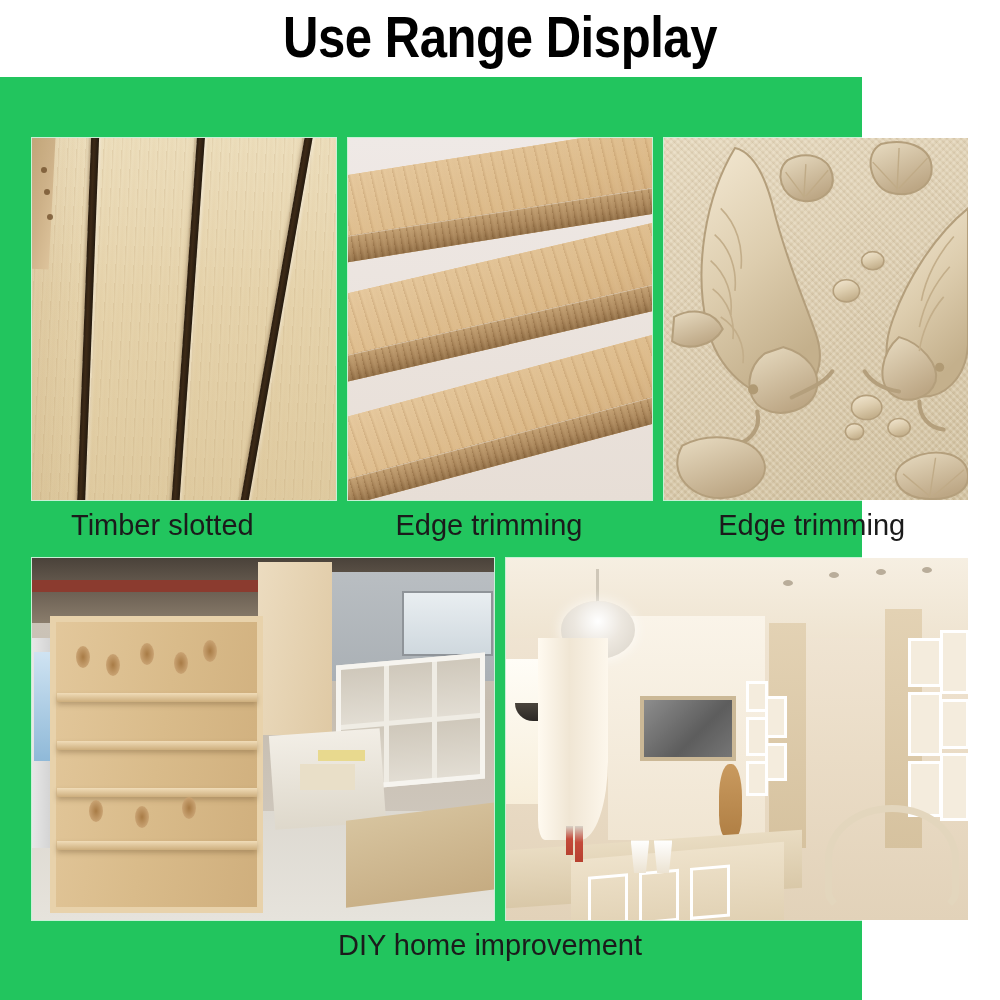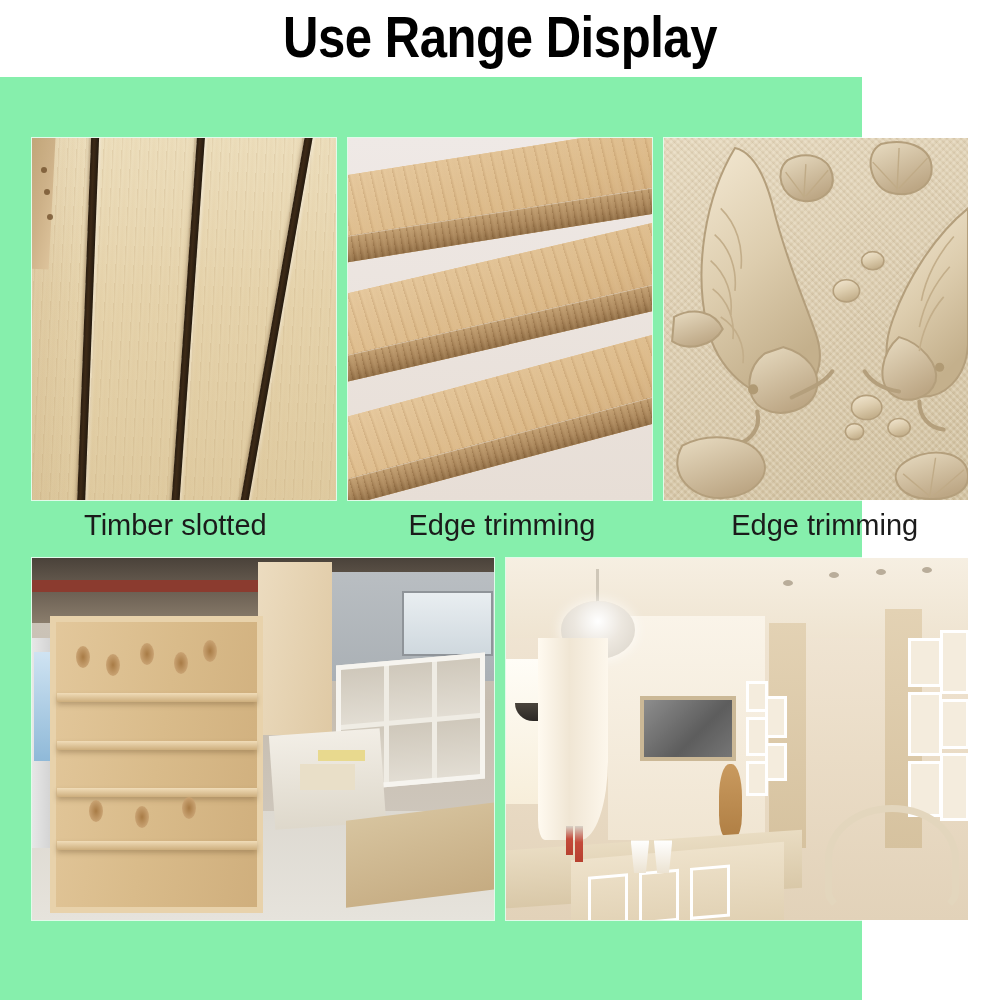--- a/index.html
+++ b/index.html
@@ -11,21 +11,21 @@
     width: 1000px;
     height: 1000px;
     background: #ffffff;
     font-family: "Liberation Sans", sans-serif;
     overflow: hidden;
   }
   .page {
     position: relative;
     width: 862px;
     height: 1000px;
-    background: #86efac;
+    background: #22c55e;
   }
   
   .header-band {
     position: absolute;
     left: 0; top: 0;
     width: 1000px;
     height: 77px;
     background: #ffffff;
   }
   .page-title {
@@ -70,21 +70,21 @@
   .photo {
     position: relative;
     width: 100%;
     height: 100%;
     overflow: hidden;
     background: #d8cbb0;
     box-shadow: 0 0 0 1px rgba(255,255,255,0.75);
   }
   .caption-row {
     position: absolute;
-    left: 32px;
+    left: 19px;
     width: 936px;
     display: flex;
     gap: 12px;
     align-items: flex-end;
   }
   .caption-row-top { top: 505px; }
   .caption-row-bottom { top: 925px; }
   .caption {
     flex: 1 1 0;
     text-align: center;
@@ -603,15 +603,16 @@
         <div class="p5-cup" style="left:32%;"></div>
         <div class="p5-bottle" style="left:15%;"></div>
         <div class="p5-bottle" style="left:13%; bottom:18%; height:8%;"></div>
 
         <div class="p5-chair"></div>
       </div>
     </div>
   </div>
 
   <div class="caption-row caption-row-bottom">
+    <div class="caption cap-5">DIY home improvement</div>
   </div>
 
 </div>
 
 </body></html>

